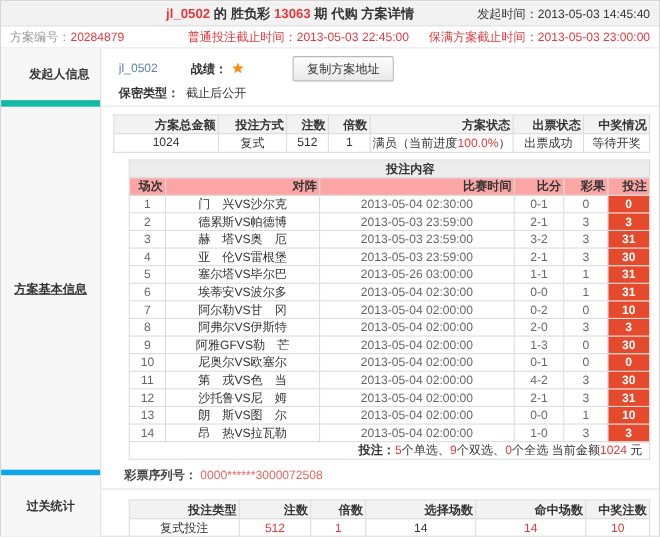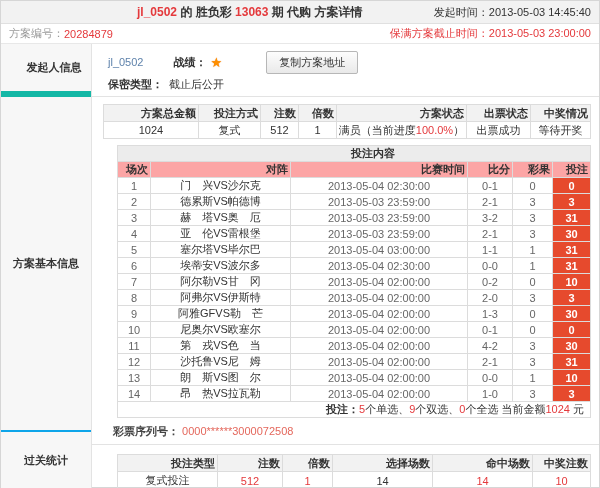--- a/index.html
+++ b/index.html
@@ -8,39 +8,39 @@
     font-family: "Liberation Sans", "DejaVu Sans", sans-serif;
     font-size: 11px; color: #333; background: #fff;
   }
   .page { width:600px; height:488px; border:1px solid #d6d6d6; background:#fff; }
 
   
   .topbar {
     height:23px; background:#f2f2f2; border-bottom:1px solid #e0e0e0;
     display:flex; align-items:center; position:relative;
   }
-  .topbar .title { position:absolute; left:136px; font-weight:bold; font-size:12px; white-space:nowrap; }
+  .topbar .title { position:absolute; left:150px; font-weight:bold; font-size:12px; white-space:nowrap; }
   .red { color:#e4393c; }
   .topbar .start-time { margin-left:auto; padding-right:8px; color:#333; }
 
   
   .subbar {
     height:20px; background:#fff; border-bottom:1px solid #e8e8e8;
     display:flex; align-items:center; padding:0 8px;
   }
   .subbar .scheme-label { color:#999; }
   .subbar .right { margin-left:auto; display:flex; gap:18px; }
   .subbar .deadline { color:#e4393c; white-space:nowrap; }
 
   
   .main { display:flex; height:444px; }
   .sidebar { width:91px; background:#f7f7f7; border-right:1px solid #e3e3e3; display:flex; flex-direction:column; }
   .side-sec { display:flex; align-items:center; justify-content:center; font-weight:bold; color:#333; }
   .side-sec.s1 { height:53px; border-bottom:6px solid #14b8a6;padding-left:16px; }
-  .side-sec.s2 { flex:1; border-bottom:2px solid #0ea5e9; }
+  .side-sec.s2 { flex:1; border-bottom:5px solid #0ea5e9;text-decoration:underline; }
   .side-sec.s3 { height:56px; }
 
   .content { flex:1; display:flex; flex-direction:column; overflow:hidden; }
 
   
   .sec-initiator { height:53px; border-bottom:1px solid #e3e3e3; padding:7px 10px 0 16px; overflow:hidden; }
   .init-row1 { display:flex; align-items:center; height:22px; }
   .username { color:#5e82ab; text-decoration:none; }
   .record-label { font-weight:bold; margin-left:30px; }
   .star { color:#ff9000; font-size:13px; margin-left:4px; text-shadow:0 0 1px #e06a00; }
@@ -95,20 +95,21 @@
     <div class="title">
       <span class="red">jl_0502</span><span> 的  胜负彩 </span><span class="red">13063</span><span> 期  代购  方案详情</span>
     </div>
     <div class="start-time">发起时间：2013-05-03 14:45:40</div>
   </div>
 
   <div class="subbar">
     <span class="scheme-label">方案编号：</span>
     <span class="red">20284879</span>
     <div class="right">
+      <span class="deadline">普通投注截止时间：2013-05-03 22:45:00</span>
       <span class="deadline">保满方案截止时间：2013-05-03 23:00:00</span>
     </div>
   </div>
 
   <div class="main">
 
     <div class="sidebar">
       <div class="side-sec s1">发起人信息</div>
       <div class="side-sec s2">方案基本信息</div>
       <div class="side-sec s3">过关统计</div>
@@ -198,21 +199,21 @@
                   <td class="c-seq">4</td>
                   <td class="c-match">亚　伦VS雷根堡</td>
                   <td class="c-time">2013-05-03 23:59:00</td>
                   <td class="c-score">2-1</td>
                   <td class="c-result">3</td>
                   <td class="c-bet">30</td>
                 </tr>
                 <tr>
                   <td class="c-seq">5</td>
                   <td class="c-match">塞尔塔VS毕尔巴</td>
-                  <td class="c-time">2013-05-04 03:00:00</td>
+                  <td class="c-time">2013-05-26 03:00:00</td>
                   <td class="c-score">1-1</td>
                   <td class="c-result">1</td>
                   <td class="c-bet">31</td>
                 </tr>
                 <tr>
                   <td class="c-seq">6</td>
                   <td class="c-match">埃蒂安VS波尔多</td>
                   <td class="c-time">2013-05-04 02:30:00</td>
                   <td class="c-score">0-0</td>
                   <td class="c-result">1</td>

